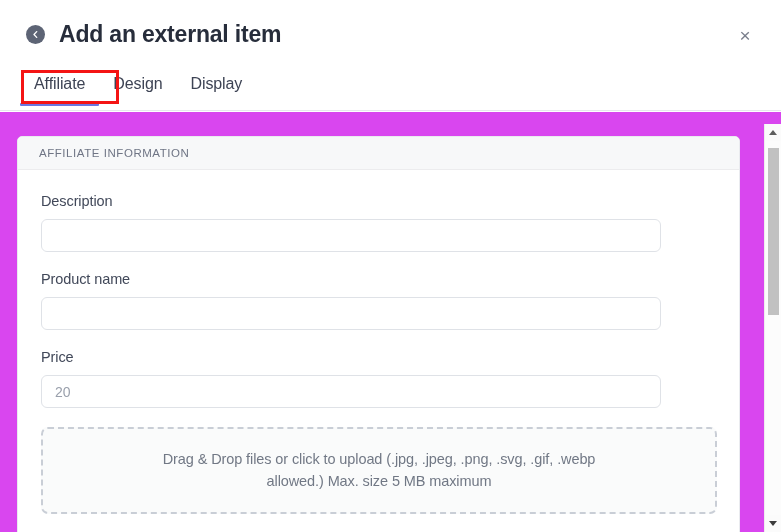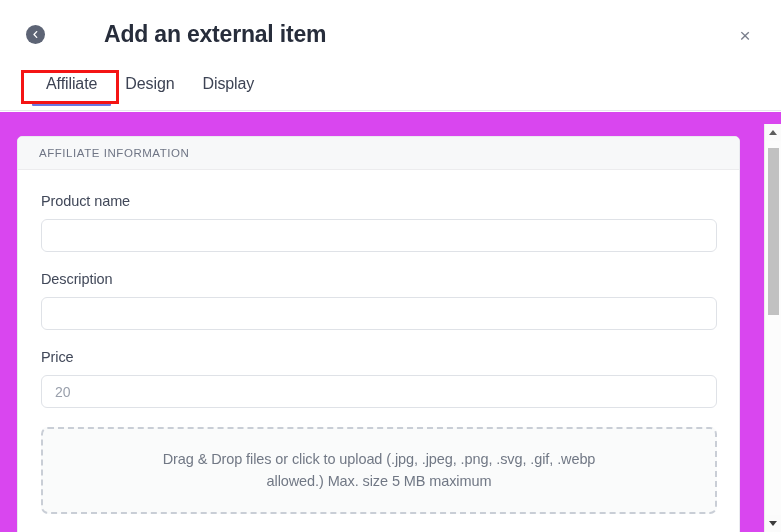--- a/index.html
+++ b/index.html
@@ -23,21 +23,20 @@
   
   .modal-header {
     position: absolute;
     left: 0; top: 0;
     width: 781px;
     height: 68px;
     background: #ffffff;
     display: flex;
     align-items: center;
     padding-left: 26px;
-    gap: 45px;
   }
 
   .back-button {
     width: 19px; height: 19px;
     border-radius: 50%;
     background: #5d6475;
     display: flex;
     align-items: center;
     justify-content: center;
     flex: 0 0 auto;
@@ -72,21 +71,21 @@
   
   .tab-bar {
     position: absolute;
     left: 0; top: 68px;
     width: 781px;
     height: 43px;
     background: #ffffff;
     border-bottom: 1px solid #e6e8ec;
     display: flex;
     align-items: flex-start;
-    padding-left: 32px;
+    padding-left: 20px;
   }
 
   .tab {
     position: relative;
     font-size: 16px;
     color: #3d4354;
     padding: 7px 14px 13px 14px;
     cursor: pointer;
     white-space: nowrap;
     letter-spacing: -0.1px;
@@ -156,21 +155,21 @@
 
   .field-label {
     font-size: 14.5px;
     color: #414859;
     margin-bottom: 10px;
     letter-spacing: -0.1px;
   }
 
   .text-input {
     display: block;
-    width: 676px;
+    width: 620px;
     height: 33px;
     border: 1px solid #dfe2e7;
     border-radius: 6px;
     background: #ffffff;
     font-size: 14px;
     color: #3b4150;
     padding: 0 13px;
     outline: none;
     font-family: "Liberation Sans", sans-serif;
   }
@@ -288,26 +287,26 @@
   <div class="body-area">
     <div class="card">
 
       <div class="card-band">
         <span class="card-band-title">AFFILIATE INFORMATION</span>
       </div>
 
       <div class="card-body">
 
         <div class="field">
-          <div class="field-label">Product name</div>
+          <div class="field-label">Description</div>
           <input class="text-input" type="text" placeholder="" style="">
         </div>
 
         <div class="field">
-          <div class="field-label">Description</div>
+          <div class="field-label">Product name</div>
           <input class="text-input" type="text" placeholder="" style="">
         </div>
 
         <div class="field">
           <div class="field-label">Price</div>
           <input class="text-input" type="text" placeholder="20" style="">
         </div>
 
         <div class="field tall">
           <div class="dropzone">

